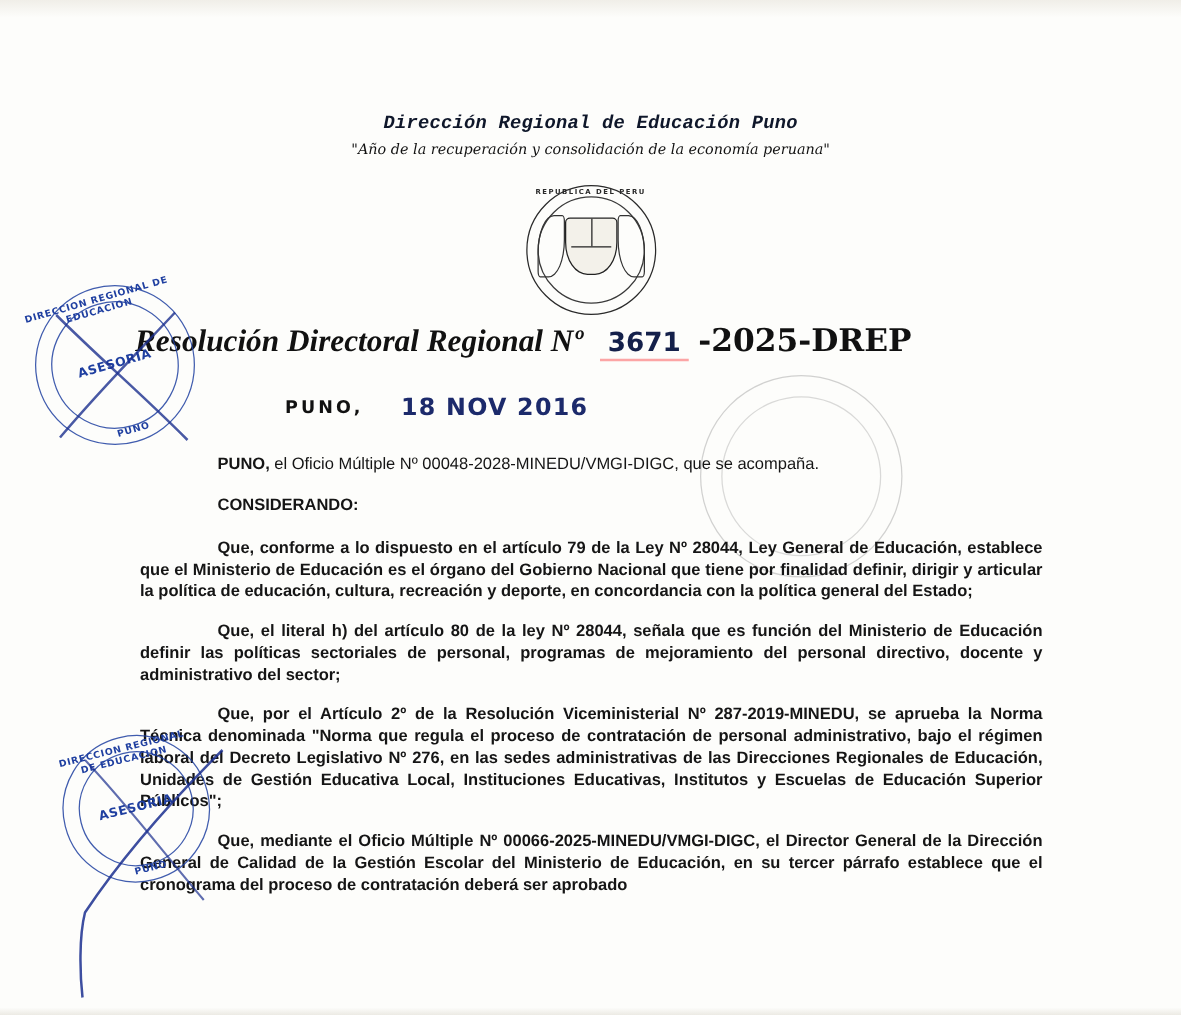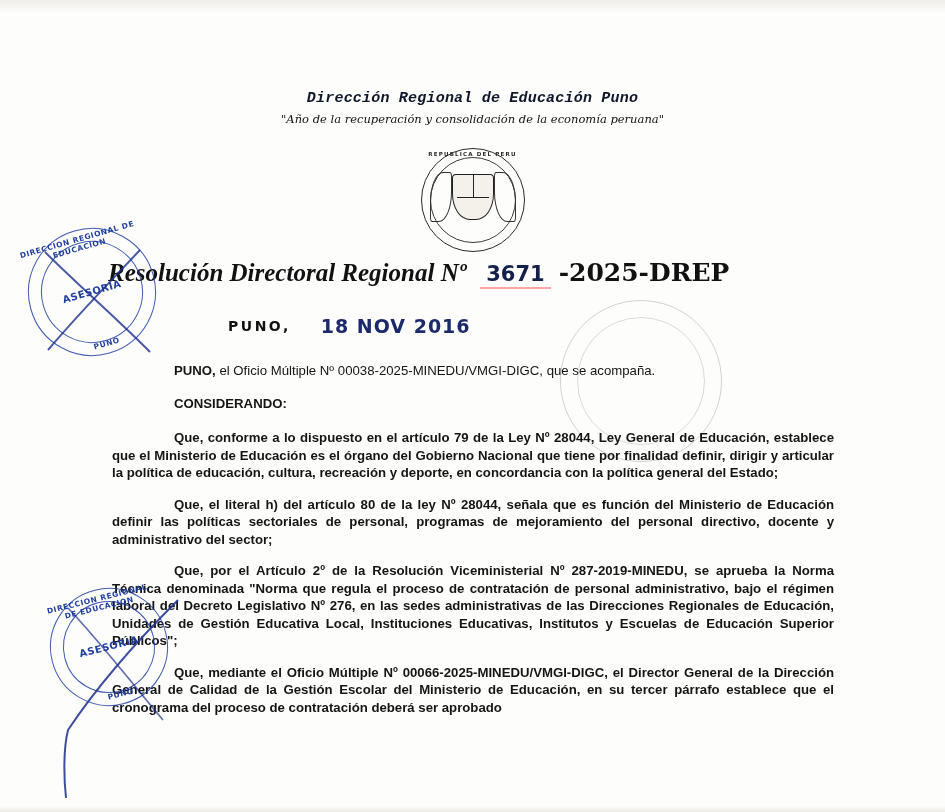--- a/index.html
+++ b/index.html
@@ -322,21 +322,21 @@
 
   <div class="place-line">
     <span class="place-label">PUNO,</span>
     <span class="date-stamp">18 NOV 2016</span>
   </div>
 
   <div class="seal-ghost"></div>
 
   <div class="body-text">
     <div class="para para-visto">
-      <span class="bold">PUNO,</span><span> el Oficio Múltiple Nº 00038-2025-MINEDU/VMGI-DIGC, que se acompaña.</span>
+      <span class="bold">PUNO,</span><span> el Oficio Múltiple Nº 00048-2028-MINEDU/VMGI-DIGC, que se acompaña.</span>
     </div>
     <div class="para para-considerando">CONSIDERANDO:</div>
     <div class="para indent">Que, conforme a lo dispuesto en el artículo 79 de la Ley Nº 28044, Ley General de Educación, establece que el Ministerio de Educación es el órgano del Gobierno Nacional que tiene por finalidad definir, dirigir y articular la política de educación, cultura, recreación y deporte, en concordancia con la política general del Estado;</div>
     <div class="para indent">Que, el literal h) del artículo 80 de la ley Nº 28044, señala que es función del Ministerio de Educación definir las políticas sectoriales de personal, programas de mejoramiento del personal directivo, docente y administrativo del sector;</div>
     <div class="para indent">Que, por el Artículo 2º de la Resolución Viceministerial Nº 287-2019-MINEDU, se aprueba la Norma Técnica denominada "Norma que regula el proceso de contratación de personal administrativo, bajo el régimen laboral del Decreto Legislativo Nº 276, en las sedes administrativas de las Direcciones Regionales de Educación, Unidades de Gestión Educativa Local, Instituciones Educativas, Institutos y Escuelas de Educación Superior Públicos";</div>
     <div class="para indent">Que, mediante el Oficio Múltiple Nº 00066-2025-MINEDU/VMGI-DIGC, el Director General de la Dirección General de Calidad de la Gestión Escolar del Ministerio de Educación, en su tercer párrafo establece que el cronograma del proceso de contratación deberá ser aprobado</div>
   </div>
 
   <div class="seal" id="seal-left-top">
     <div class="ring-out"></div>

